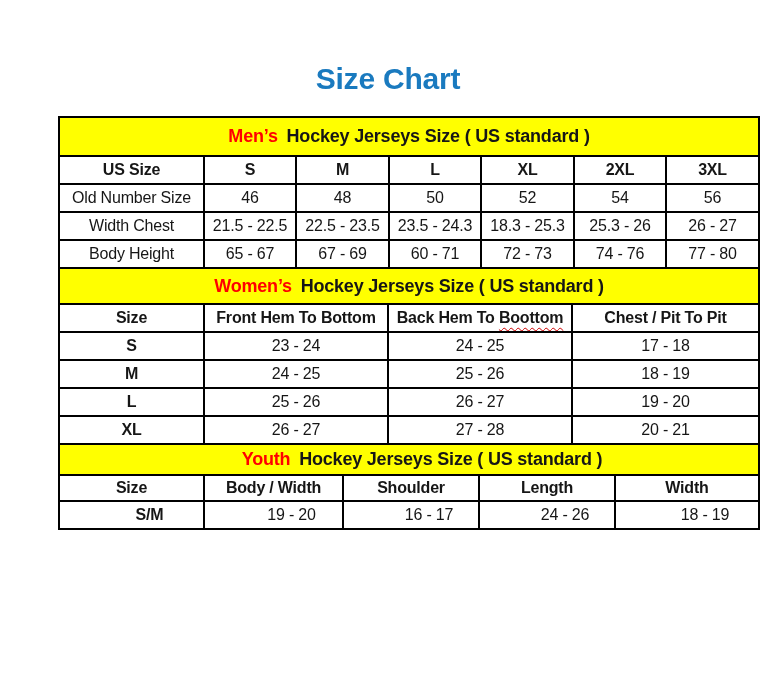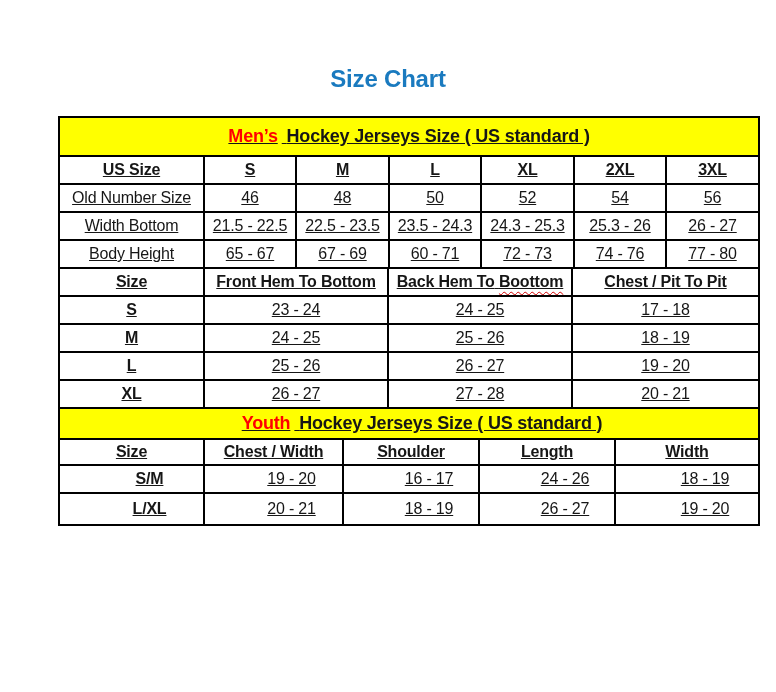--- a/index.html
+++ b/index.html
@@ -14,29 +14,28 @@
     font-family: "Liberation Sans", sans-serif;
     color: #161616;
     letter-spacing: -0.2px;
   }
   .page {
     padding-top: 62px;
   }
   h1.page-title {
     margin: 0 0 20px 0;
     text-align: center;
-    font-size: 24px;
+    font-size: 30px;
     line-height: 34px;
     font-weight: 700;
     color: var(--title-blue, #1a7abf);
   }
   .chart-wrap {
     width: 660px;
     margin: 12px auto;
-    text-decoration: underline;
   }
   table.sect {
     width: 700px;
     border-collapse: collapse;
     table-layout: fixed;
   }
   table.sect + table.sect {
     margin-top: -2px; 
   }
   .sect td, .sect th {
@@ -119,25 +118,25 @@
         <tr class="drow">
           <td class="lbl-reg">Old Number Size</td>
           <td class="val">46</td>
           <td class="val">48</td>
           <td class="val">50</td>
           <td class="val">52</td>
           <td class="val">54</td>
           <td class="val">56</td>
         </tr>
         <tr class="drow">
-          <td class="lbl-reg">Width Bottom</td>
+          <td class="lbl-reg">Width Chest</td>
           <td class="val">21.5 - 22.5</td>
           <td class="val">22.5 - 23.5</td>
           <td class="val">23.5 - 24.3</td>
-          <td class="val">24.3 - 25.3</td>
+          <td class="val">18.3 - 25.3</td>
           <td class="val">25.3 - 26</td>
           <td class="val">26 - 27</td>
         </tr>
         <tr class="drow">
           <td class="lbl-reg">Body Height</td>
           <td class="val">65 - 67</td>
           <td class="val">67 - 69</td>
           <td class="val">60 - 71</td>
           <td class="val">72 - 73</td>
           <td class="val">74 - 76</td>
@@ -147,20 +146,26 @@
     </table>
 
     <table class="sect womens">
       <colgroup>
         <col style="width:145px">
           <col style="width:184px">
           <col style="width:184px">
           <col style="width:187px">
       </colgroup>
       <tbody>
+        <tr class="band">
+          <td colspan="4">
+            <span class="hl">Women’s</span>
+            <span>Hockey Jerseys Size ( US standard )</span>
+          </td>
+        </tr>
         <tr class="hrow">
           <th>Size</th>
           <th>Front Hem To Bottom</th>
           <th>
             <span>Back Hem To</span>
             <span class="typo">Boottom</span>
           </th>
           <th>Chest / Pit To Pit</th>
         </tr>
         <tr class="drow">
@@ -200,36 +205,29 @@
       </colgroup>
       <tbody>
         <tr class="band">
           <td colspan="5">
             <span class="hl">Youth</span>
             <span>Hockey Jerseys Size ( US standard )</span>
           </td>
         </tr>
         <tr class="hrow">
           <th>Size</th>
-          <th>Chest / Width</th>
+          <th>Body / Width</th>
           <th>Shoulder</th>
           <th>Length</th>
           <th>Width</th>
         </tr>
         <tr class="drow">
           <td class="lbl-bold">S/M</td>
           <td class="val">19 - 20</td>
           <td class="val">16 - 17</td>
           <td class="val">24 - 26</td>
           <td class="val">18 - 19</td>
         </tr>
-        <tr class="drow drow-last">
-          <td class="lbl-bold">L/XL</td>
-          <td class="val">20 - 21</td>
-          <td class="val">18 - 19</td>
-          <td class="val">26 - 27</td>
-          <td class="val">19 - 20</td>
-        </tr>
       </tbody>
     </table>
 
   </div>
 </div>
 
 </body></html>

